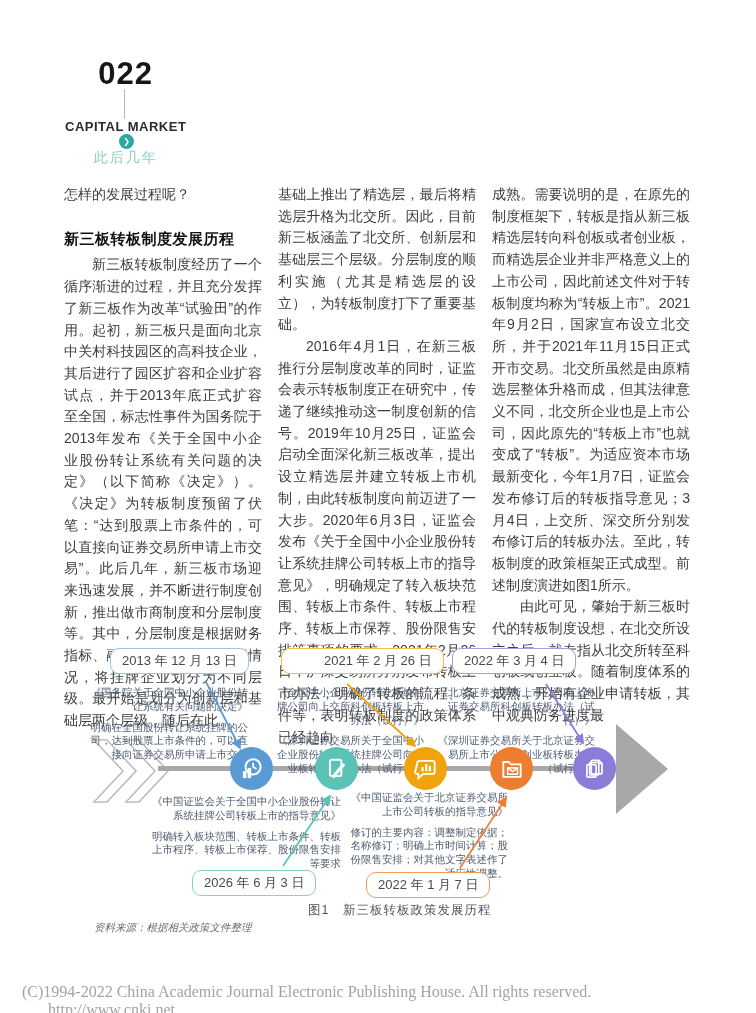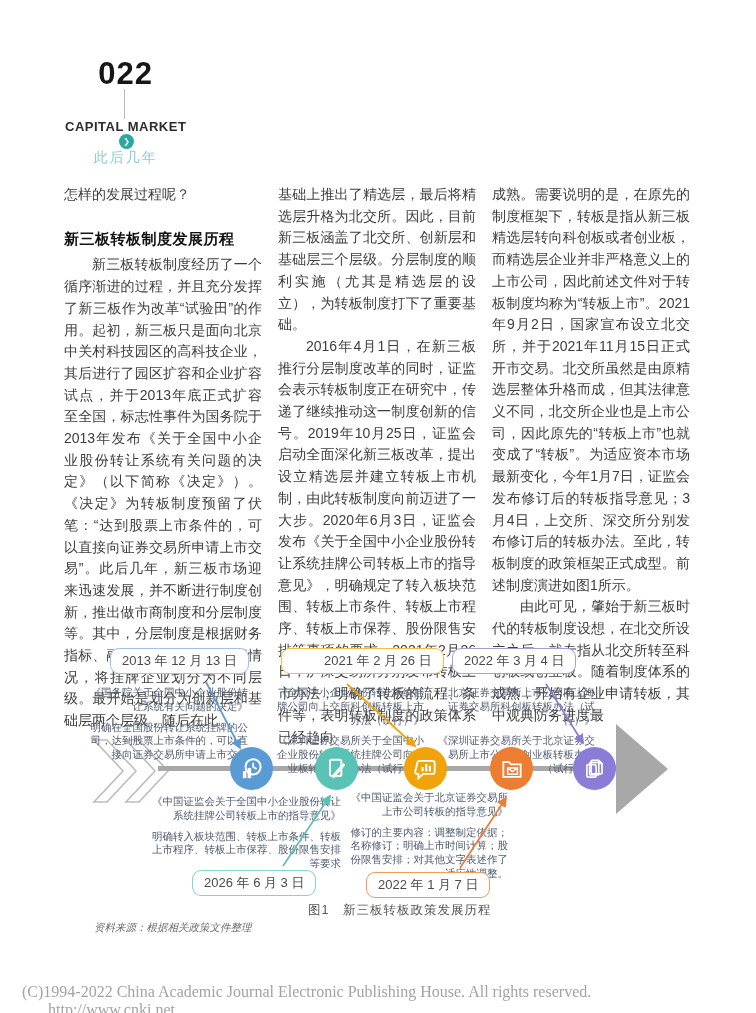--- a/index.html
+++ b/index.html
@@ -113,21 +113,21 @@
       <p>明确转入板块范围、转板上市条件、转板上市程序、转板上市保荐、股份限售安排等要求</p>
     </div>
     <div class="evt" style="left:348px; top:151px; width:160px;">
       <p>《中国证监会关于北京证券交易所上市公司转板的指导意见》</p>
       <p>修订的主要内容：调整制定依据；名称修订；明确上市时间计算；股份限售安排；对其他文字表述作了适应性调整。</p>
     </div>
 
     <div class="datebox" style="left: 192px; top: 230px; border-color: rgb(132, 212, 203);">
       <span>2026 年 6 月 3 日</span>
     </div>
-    <div class="datebox" style="left: 366px; top: 232px; border-color: rgb(240, 154, 92);">
+    <div class="datebox" style="left: 366px; top: 232px; border-color: rgb(240, 154, 92); border-radius: 10px;">
       <span>2022 年 1 月 7 日</span>
     </div>
 
     <div class="node" style="left: 230px; background: rgb(91, 155, 213);">
       <svg width="26" height="26" viewBox="0 0 24 24">
         <circle cx="13" cy="10" r="7" fill="none" stroke="#fff" stroke-width="1.8"></circle>
         <path d="M13 6.2 V10 L16.2 12" fill="none" stroke="#fff" stroke-width="1.6"></path>
         <rect x="3.6" y="14" width="3.2" height="6.4" fill="#fff"></rect>
         <rect x="8" y="11" width="3.2" height="9.4" fill="#fff"></rect>
       </svg>

